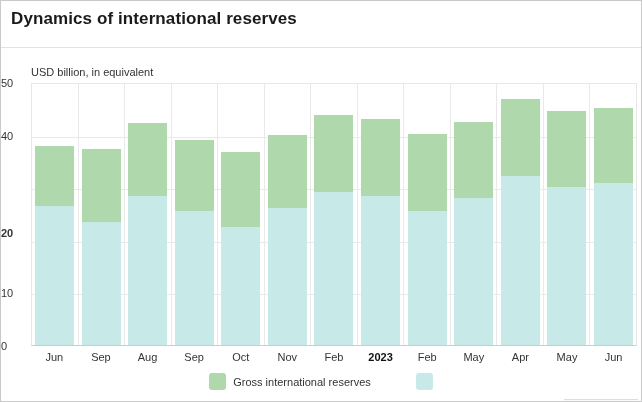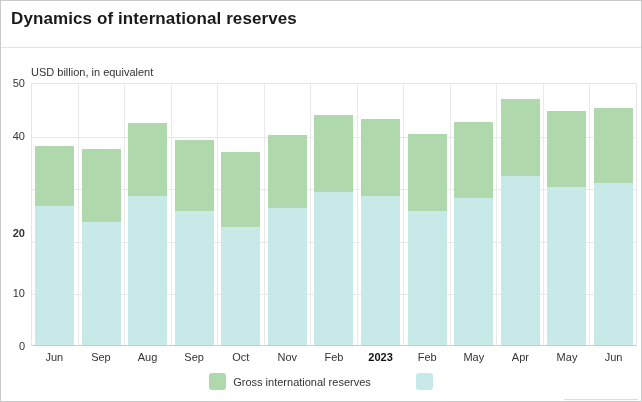--- a/index.html
+++ b/index.html
@@ -70,21 +70,20 @@
     position: relative;
   }
   .bar-net {
     width: 100%;
     background: #c7e9e8;
   }
   .y-axis-labels { position: absolute; left: 0; top: 0; }
   .y-tick-label {
     position: absolute;
     width: 24px;
-    text-align: right;
     font-size: 11px;
     color: #333333;
     line-height: 12px;
   }
   .x-axis-labels {
     position: absolute;
     left: 30px; top: 350px;
     width: 606px;
     display: flex;
   }

